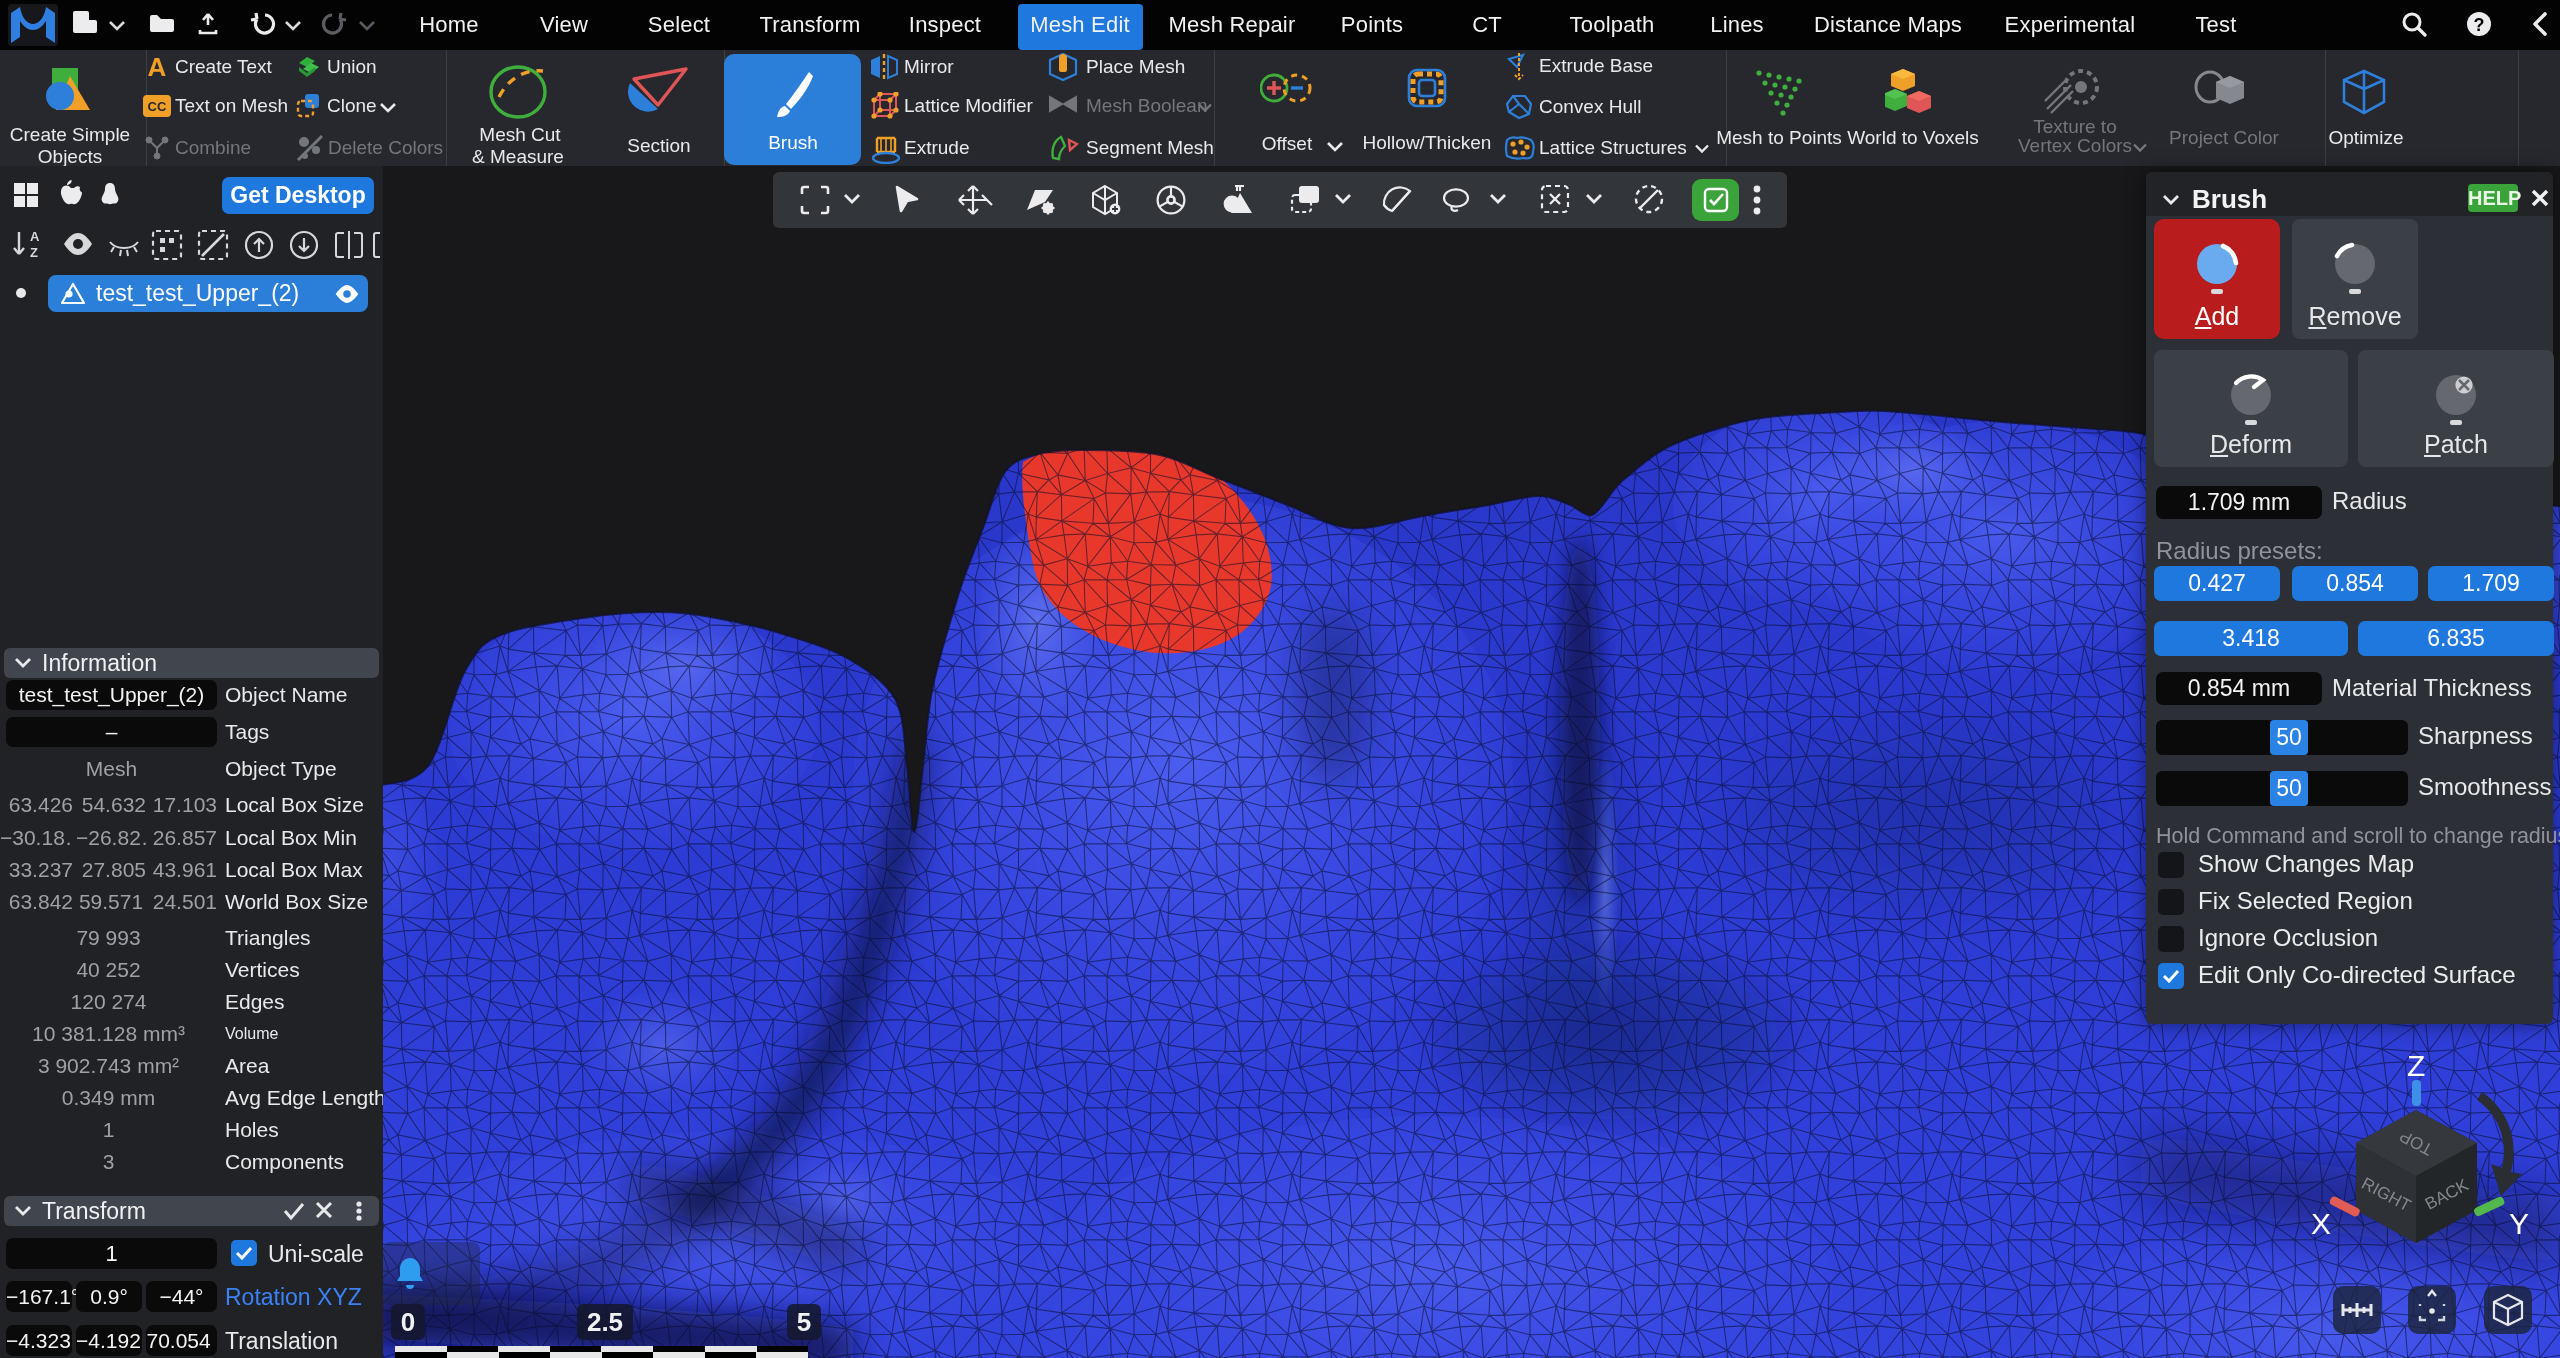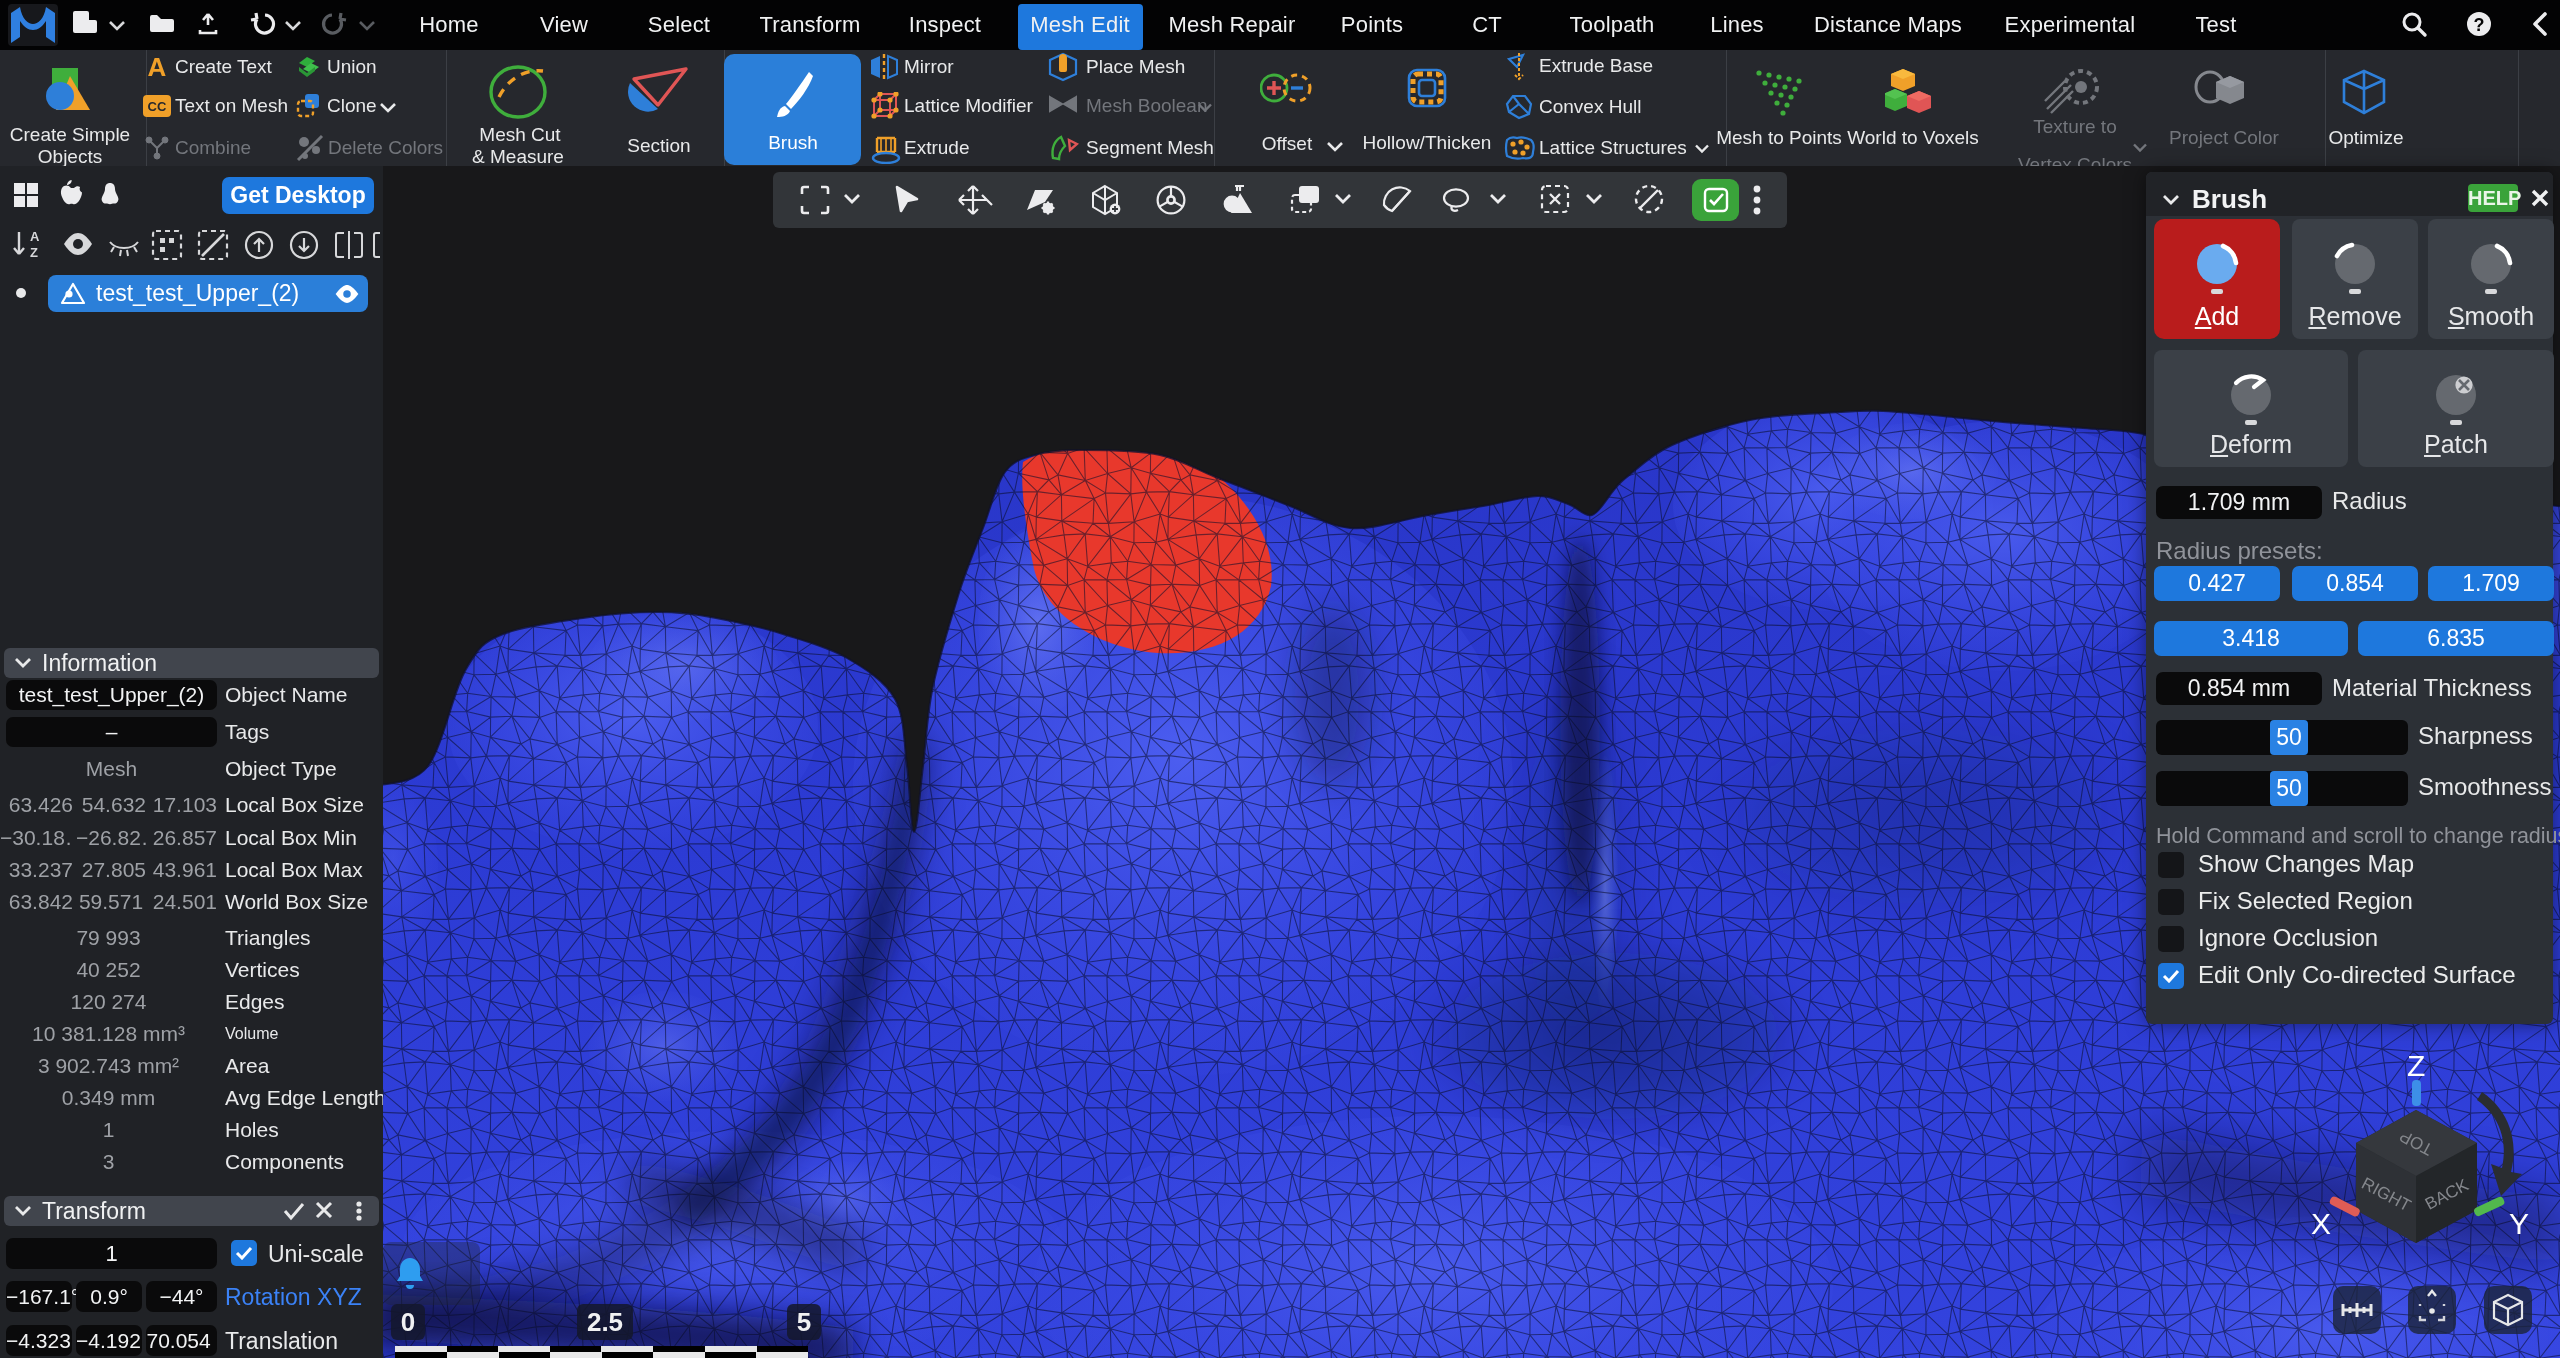--- a/index.html
+++ b/index.html
@@ -183,21 +183,21 @@
         <path d="M18,2 l12,5 -12,5 -12,-5 Z" fill="#f8b93e"></path>
         <path d="M10,22 l12,5 v12 l-12,5 -12,-5 V27 Z" fill="#3fae3c"></path>
         <path d="M10,22 l12,5 -12,5 -12,-5 Z" fill="#53c250"></path>
         <path d="M34,24 l12,5 v12 l-12,5 -12,-5 V29 Z" fill="#e05555"></path>
         <path d="M34,24 l12,5 -12,5 -12,-5 Z" fill="#ef6b62"></path>
       </g>
     </svg><div class="rlbl ctr" style="left:1913px;top:88px">World to Voxels</div><svg class="ric" style="left:2073px;top:40px" width="60" height="50" viewBox="0 0 60 50" fill="#73767c">
       <circle cx="38" cy="22" r="16" fill="none" stroke="#73767c" stroke-width="4" stroke-dasharray="5 4"></circle>
       <circle cx="38" cy="22" r="6"></circle>
       <path d="M4,44 L28,20 M8,48 L30,26 M2,36 L22,16" stroke="#73767c" stroke-width="2.4"></path>
-    </svg><div class="rlbl ctr dis" style="left:2075px;top:77px">Texture to</div><div class="rlbl ctr dis" style="left:2075px;top:115px">Vertex Colors</div><svg class="ric" style="left:2140px;top:98px" width="16" height="11" viewBox="0 0 16 11">
+    </svg><div class="rlbl ctr dis" style="left:2075px;top:77px">Texture to</div><div class="rlbl ctr dis" style="left:2075px;top:96px">Vertex Colors</div><svg class="ric" style="left:2140px;top:98px" width="16" height="11" viewBox="0 0 16 11">
       <path d="M2,2 l6,6 6,-6" fill="none" stroke="#73767c" stroke-width="2.4"></path>
     </svg><svg class="ric" style="left:2223px;top:42px" width="58" height="44" viewBox="0 0 58 44">
       <path d="M16,2 a14,15 0 1 0 0,30 a14,15 0 1 0 0,-30 Z" fill="none" stroke="#85888e" stroke-width="3"></path>
       <path d="M36,6 l14,6 v16 l-14,6 -14,-6 V12 Z" fill="#85888e"></path>
       <path d="M36,6 l14,6 -14,6 -14,-6 Z" fill="#9699a0"></path>
     </svg><div class="rlbl ctr dis" style="left:2224px;top:88px">Project Color</div><svg class="ric" style="left:2364px;top:42px" width="48" height="46" viewBox="0 0 48 46" fill="none" stroke="#2e7fd9" stroke-width="2.6">
       <path d="M24,2 L44,11 L44,33 L24,44 L4,33 L4,11 Z M24,2 V20 M4,11 L24,20 L44,11 M24,44 V20"></path>
     </svg><div class="rlbl ctr" style="left:2366px;top:88px">Optimize</div></div>
 <div id="leftpanel">
     <svg class="abs" style="left:14px;top:12px" width="110" height="34" viewBox="0 0 110 34" fill="#ececee">
@@ -547,28 +547,20 @@
       <div style="position:absolute;left:50%;bottom:8px;transform:translateX(-50%);color:#fff;font-size:25px"><u>A</u>dd</div>
     </div>
     <div class="abs panelbtn" style="left:146px;top:47px;width:126px;height:120px">
       <svg style="position:absolute;left:50%;top:22px;transform:translateX(-50%)" width="46" height="58" viewBox="0 0 46 58">
         <circle cx="23" cy="23" r="20" fill="#65696f"></circle>
         <path d="M5,15 a21,21 0 0 1 15,-11" stroke="#fff" stroke-width="4.6" fill="none" stroke-linecap="round"></path>
         <rect x="17" y="48" width="12" height="5" rx="2" fill="#d8d9db"></rect>
       </svg>
       <div style="position:absolute;left:50%;bottom:8px;transform:translateX(-50%);color:#e6e7e9;font-size:25px"><u>R</u>emove</div>
     </div>
-    <div class="abs panelbtn" style="left:282px;top:47px;width:126px;height:120px">
-      <svg style="position:absolute;left:50%;top:22px;transform:translateX(-50%)" width="46" height="58" viewBox="0 0 46 58">
-        <circle cx="23" cy="23" r="20" fill="#65696f"></circle>
-        <path d="M29,5 a21,21 0 0 1 13,17" stroke="#fff" stroke-width="4.6" fill="none" stroke-linecap="round"></path>
-        <rect x="17" y="48" width="12" height="5" rx="2" fill="#d8d9db"></rect>
-      </svg>
-      <div style="position:absolute;left:50%;bottom:8px;transform:translateX(-50%);color:#e6e7e9;font-size:25px"><u>S</u>mooth</div>
-    </div>
     <div class="abs panelbtn" style="left:8px;top:178px;width:194px;height:117px">
       <svg style="position:absolute;left:50%;top:22px;transform:translateX(-50%)" width="46" height="58" viewBox="0 0 46 58">
         <circle cx="23" cy="23" r="20" fill="#65696f"></circle>
         <path d="M8,11 a21,21 0 0 1 27,-3 l-9,7" stroke="#fff" stroke-width="4.2" fill="none" stroke-linecap="round"></path>
         <rect x="17" y="48" width="12" height="5" rx="2" fill="#d8d9db"></rect>
       </svg>
       <div style="position:absolute;left:50%;bottom:8px;transform:translateX(-50%);color:#e6e7e9;font-size:25px"><u>D</u>eform</div>
     </div>
     <div class="abs panelbtn" style="left:212px;top:178px;width:196px;height:117px">
       <svg style="position:absolute;left:50%;top:22px;transform:translateX(-50%)" width="46" height="58" viewBox="0 0 46 58">

